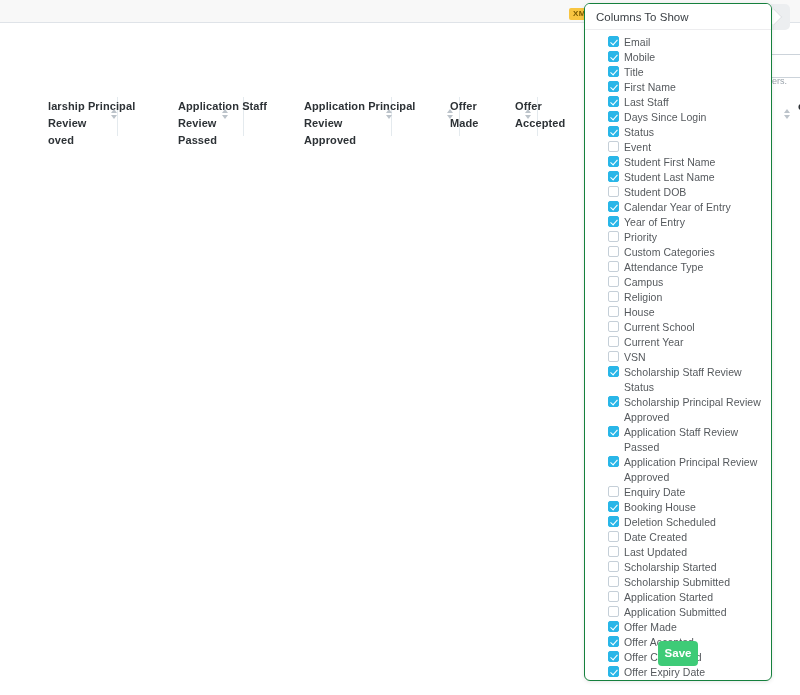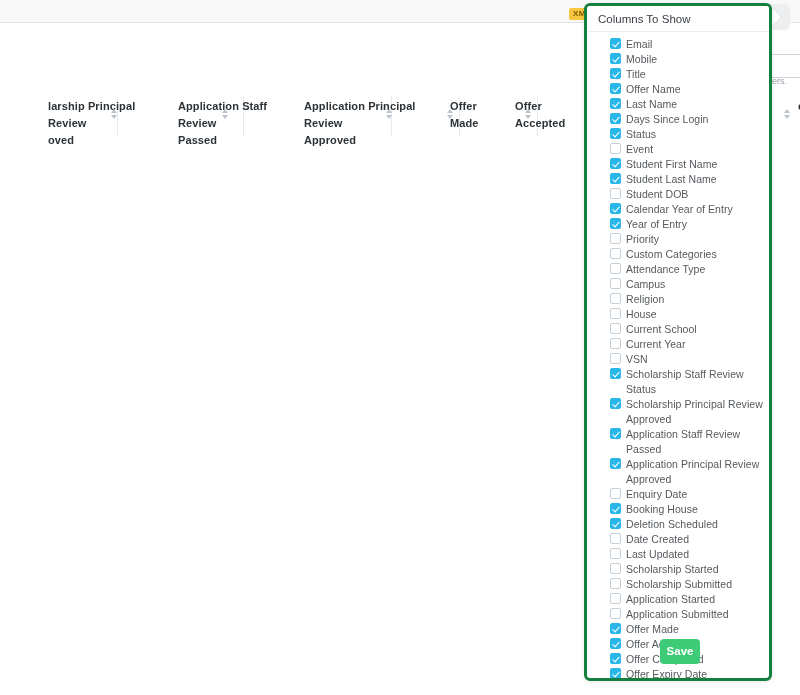--- a/index.html
+++ b/index.html
@@ -113,21 +113,21 @@
   .sort-arrows .up { top: 0; border-bottom: 4px solid #bcc3ca; }
   .sort-arrows .dn { top: 6px; border-top: 4px solid #bcc3ca; }
 
   
   #columns-popover {
     position: absolute;
     left: 584px; top: 3px;
     width: 188px;
     height: 678px;
     background: #ffffff;
-    border: 3px solid #15803d;
+    border: 1px solid #15803d;
     border-radius: 6px;
     box-sizing: border-box;
     box-shadow: 0 1px 4px rgba(0,0,0,.10);
     overflow: hidden;
   }
   #popover-caret {
     position: absolute;
     left: 768px; top: 11px;
     width: 11px; height: 11px;
     background: #fff;
@@ -301,25 +301,25 @@
       <div class="col-item">
         <span class="cb on"></span>
         <span class="col-label">Mobile</span>
       </div>
       <div class="col-item">
         <span class="cb on"></span>
         <span class="col-label">Title</span>
       </div>
       <div class="col-item">
         <span class="cb on"></span>
-        <span class="col-label">Offer Name</span>
-      </div>
-      <div class="col-item">
-        <span class="cb on"></span>
-        <span class="col-label">Last Name</span>
+        <span class="col-label">First Name</span>
+      </div>
+      <div class="col-item">
+        <span class="cb on"></span>
+        <span class="col-label">Last Staff</span>
       </div>
       <div class="col-item">
         <span class="cb on"></span>
         <span class="col-label">Days Since Login</span>
       </div>
       <div class="col-item">
         <span class="cb on"></span>
         <span class="col-label">Status</span>
       </div>
       <div class="col-item">

